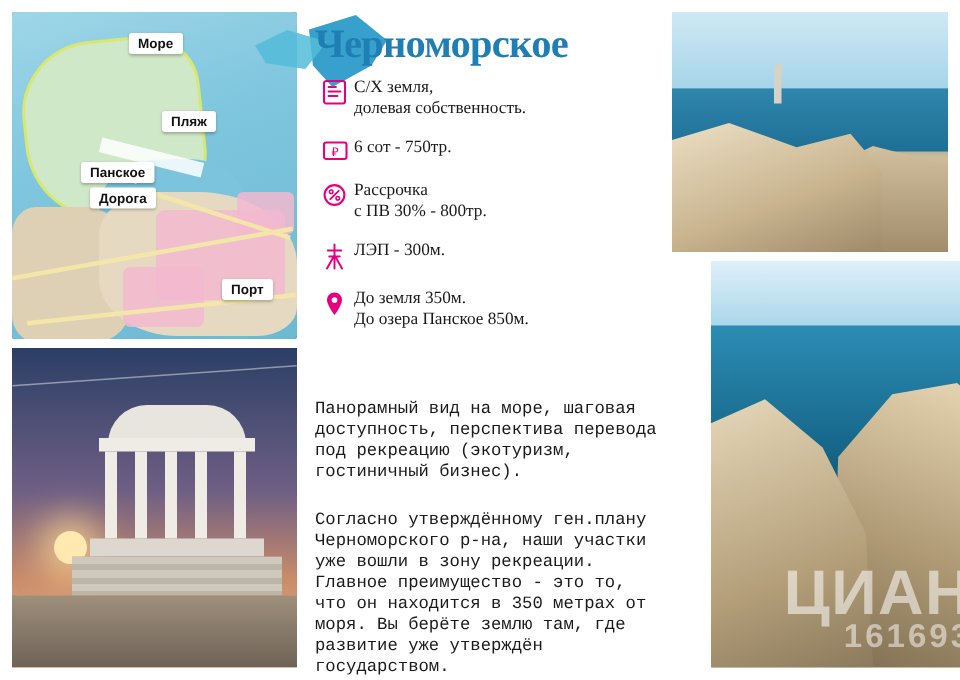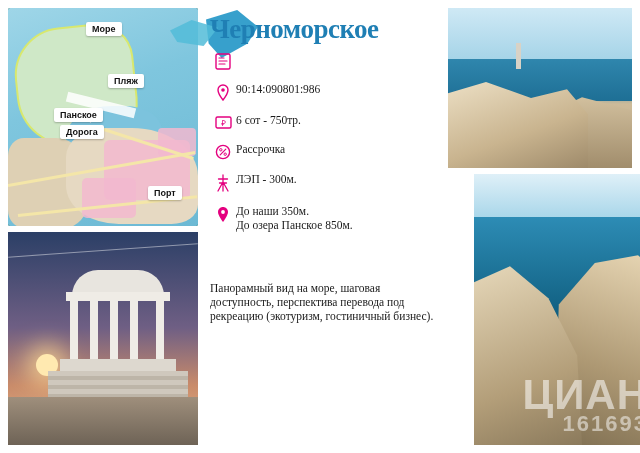--- a/index.html
+++ b/index.html
@@ -203,22 +203,21 @@
   }
   .feat-text .l2 { display: block; }
 
   .para {
     position: absolute;
     left: 8px;
     width: 228px;
     font-size: 11.5px;
     line-height: 14px;
     color: #1a1a1a;
-    font-family: Liberation Serif, serif;
-    margin-top: 15px;
+    font-family: Liberation Mono, monospace;
   }
   #para1 { top: 266px; }
   #para2 { top: 340px; }
 
   
   .photo-cliff-top {
     position: absolute;
     left: 448px; top: 8px;
     width: 184px; height: 160px;
     overflow: hidden;
@@ -343,33 +342,26 @@
 
     <div class="features">
 
       <div class="feat">
         <div class="feat-icon">
           <svg class="icon-svg" width="16" height="17" viewBox="0 0 16 17">
             <rect x="1" y="1" width="14" height="15" rx="1.5" fill="none" stroke="#e4007f" stroke-width="1.4"></rect>
             <path d="M4 5h5M4 8h8M4 11h6" stroke="#e4007f" stroke-width="1.2" stroke-linecap="round"></path>
           </svg>
         </div>
+        <div class="feat-text">
+          <span>С/Х земля,</span>
+          <span class="l2">долевая собственность.</span>
+        </div>
       </div>
 
-      <div class="feat">
-        <div class="feat-icon">
-          <svg class="icon-svg" width="14" height="17" viewBox="0 0 14 17">
-            <path d="M7 1C4 1 2 3.2 2 6c0 3.6 5 10 5 10s5-6.4 5-10c0-2.8-2-5-5-5z" fill="none" stroke="#e4007f" stroke-width="1.4"></path>
-            <circle cx="7" cy="6" r="1.8" fill="#e4007f"></circle>
-          </svg>
-        </div>
-        <div class="feat-text">
-          <span>90:14:090801:986</span>
-        </div>
-      </div>
 
       <div class="feat">
         <div class="feat-icon">
           <svg class="icon-svg" width="17" height="15" viewBox="0 0 17 15">
             <rect x="1" y="2" width="15" height="11" rx="1.5" fill="none" stroke="#e4007f" stroke-width="1.4"></rect>
             <text x="8.5" y="11" font-size="8" fill="#e4007f" text-anchor="middle" font-family="Liberation Serif, serif">₽</text>
           </svg>
         </div>
         <div class="feat-text">
           <span>6 сот - 750тр.</span>
@@ -380,20 +372,21 @@
         <div class="feat-icon">
           <svg class="icon-svg" width="16" height="16" viewBox="0 0 16 16">
             <circle cx="8" cy="8" r="6.6" fill="none" stroke="#e4007f" stroke-width="1.4"></circle>
             <path d="M5.2 10.8l5.6-5.6" stroke="#e4007f" stroke-width="1.2" stroke-linecap="round"></path>
             <circle cx="5.8" cy="5.8" r="1.2" fill="none" stroke="#e4007f" stroke-width="1"></circle>
             <circle cx="10.2" cy="10.2" r="1.2" fill="none" stroke="#e4007f" stroke-width="1"></circle>
           </svg>
         </div>
         <div class="feat-text">
           <span>Рассрочка</span>
+          <span class="l2">с ПВ 30% - 800тр.</span>
         </div>
       </div>
 
       <div class="feat">
         <div class="feat-icon">
           <svg class="icon-svg" width="14" height="18" viewBox="0 0 14 18">
             <path d="M7 1v16M2 17l5-9 5 9M2.5 5h9M3.5 9h7" stroke="#e4007f" stroke-width="1.3" fill="none" stroke-linecap="round"></path>
           </svg>
         </div>
         <div class="feat-text">
@@ -402,28 +395,29 @@
       </div>
 
       <div class="feat">
         <div class="feat-icon">
           <svg class="icon-svg" width="14" height="17" viewBox="0 0 14 17">
             <path d="M7 1C4.2 1 2 3.2 2 6c0 3.6 5 10 5 10s5-6.4 5-10c0-2.8-2.2-5-5-5z" fill="#e4007f"></path>
             <circle cx="7" cy="6" r="1.9" fill="#ffffff"></circle>
           </svg>
         </div>
         <div class="feat-text">
-          <span>До наши 350м.</span>
+          <span>До земля 350м.</span>
           <span class="l2">До озера Панское 850м.</span>
         </div>
       </div>
 
     </div>
 
     <div class="para" id="para1">Панорамный вид на море, шаговая доступность, перспектива перевода под рекреацию (экотуризм, гостиничный бизнес).</div>
+    <div class="para" id="para2">Согласно утверждённому ген.плану Черноморского р-на, наши участки уже вошли в зону рекреации. Главное преимущество - это то, что он находится в 350 метрах от моря. Вы берёте землю там, где развитие уже утверждён государством.</div>
   </div>
 
   <div class="photo-cliff-top">
     <div class="cliff-sky"></div>
     <div class="cliff-sea"></div>
     <div class="cliff-tower"></div>
     <div class="cliff-rock2"></div>
     <div class="cliff-rock"></div>
   </div>
 

